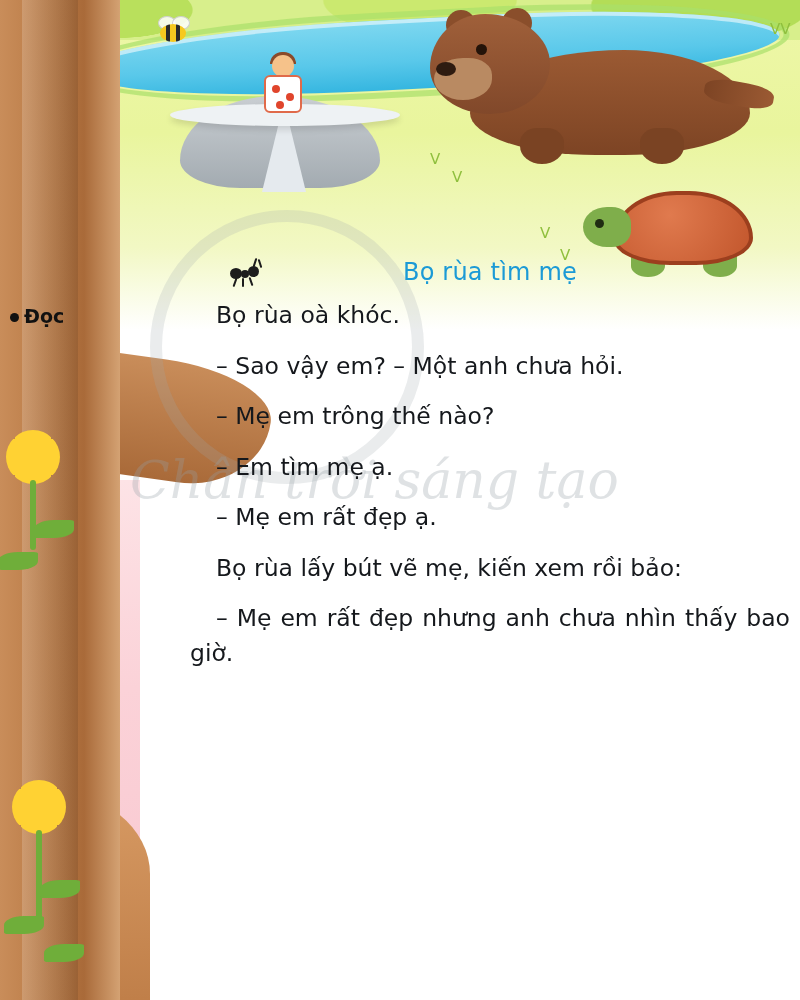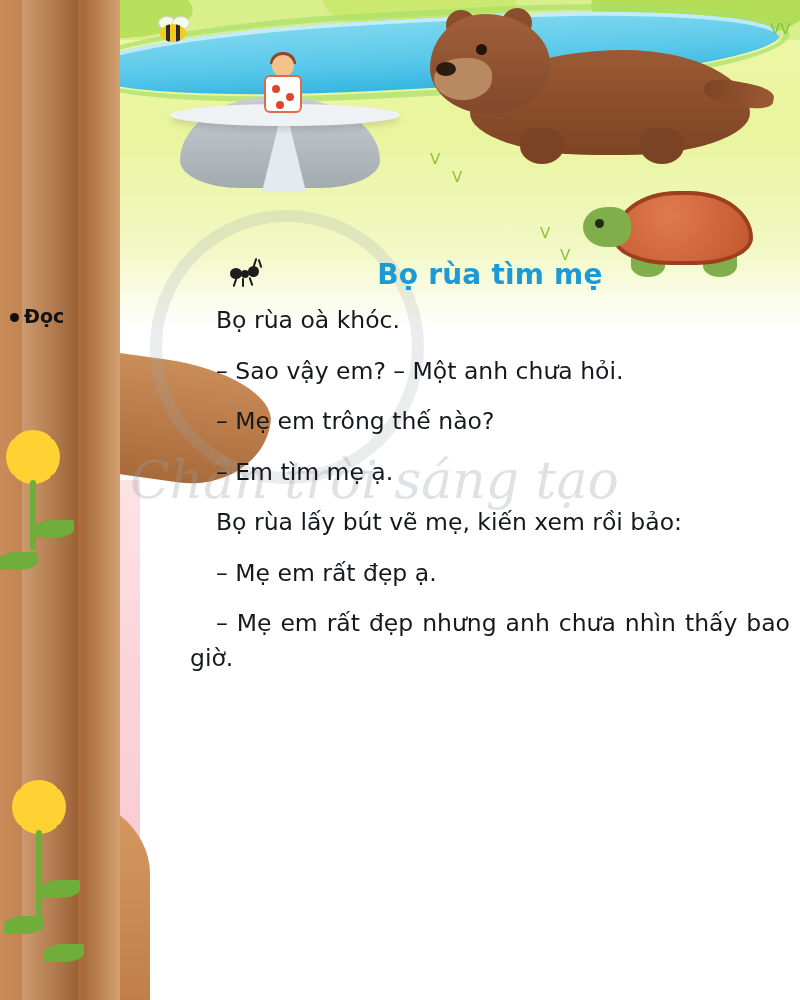--- a/index.html
+++ b/index.html
@@ -257,22 +257,22 @@
   .content {
     position: absolute;
     left: 190px; top: 258px;
     width: 600px;
     z-index: 5;
   }
   .story-title {
     margin: 0 0 12px 0;
     text-align: center;
     color: #1b9ad6;
-    font-size: 28px;
-    font-weight: 700;
+    font-size: 24px;
+    font-weight: 400;
     letter-spacing: .2px;
     font-family: "DejaVu Sans", sans-serif;
   }
   .para {
     margin: 0 0 16px 0;
     font-size: 23.5px;
     line-height: 1.47;
     color: #15181c;
     text-align: justify;
     text-justify: inter-word;
@@ -406,18 +406,18 @@
       <div class="ant-seg" style="left:12px; top:20px; width:2px; height:9px; border-radius:1px;"></div>
       <div class="ant-seg" style="left:20px; top:19px; width:2px; height:9px; border-radius:1px; transform:rotate(-20deg);"></div>
     </div>
 
     <h1 class="story-title">Bọ rùa tìm mẹ</h1>
 
     <p class="para indent nojustify">Bọ rùa oà khóc.</p>
     <p class="para indent nojustify">– Sao vậy em? – Một anh chưa hỏi.</p>
     <p class="para indent nojustify">– Mẹ em trông thế nào?</p>
     <p class="para indent nojustify">– Em tìm mẹ ạ.</p>
+    <p class="para indent nojustify">– Mẹ em rất đẹp ạ.</p>
     <p class="para indent nojustify">Bọ rùa lấy bút vẽ mẹ, kiến xem rồi bảo:</p>
-    <p class="para indent nojustify">– Mẹ em rất đẹp ạ.</p>
     <p class="para indent">– Mẹ em rất đẹp nhưng anh chưa nhìn thấy bao giờ.</p>
   </div>
 
 </div>
 
 </body></html>

